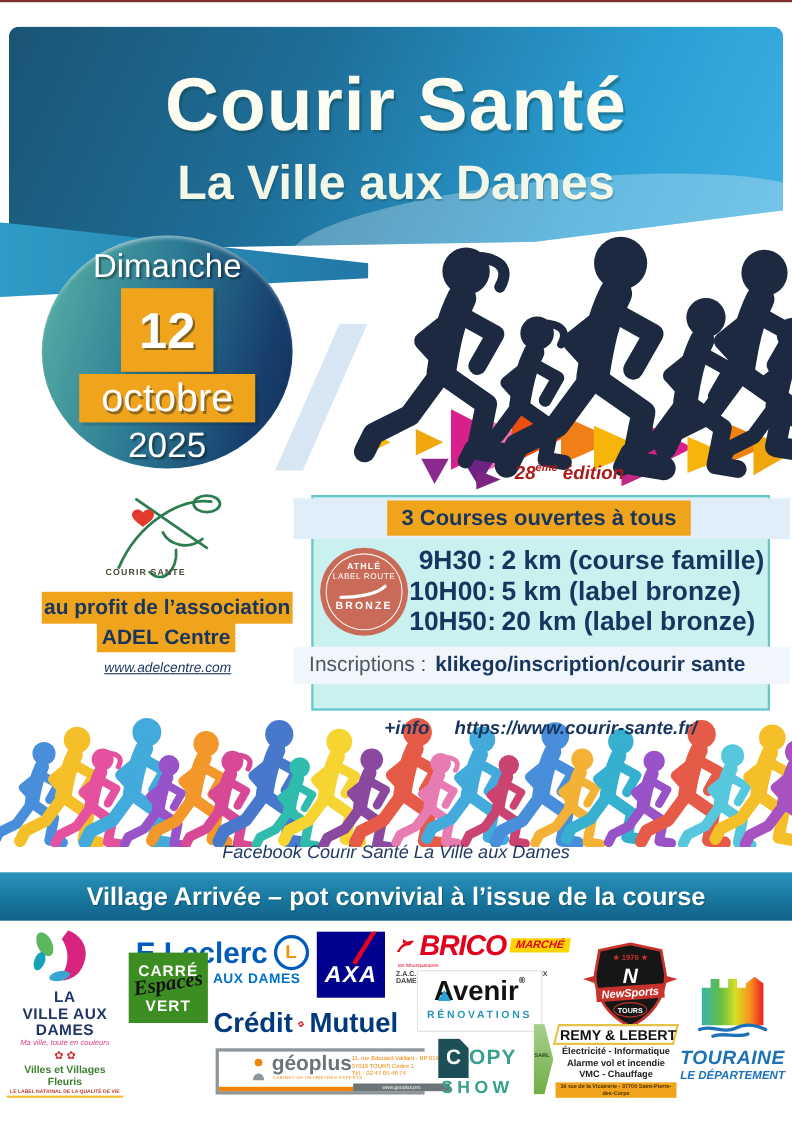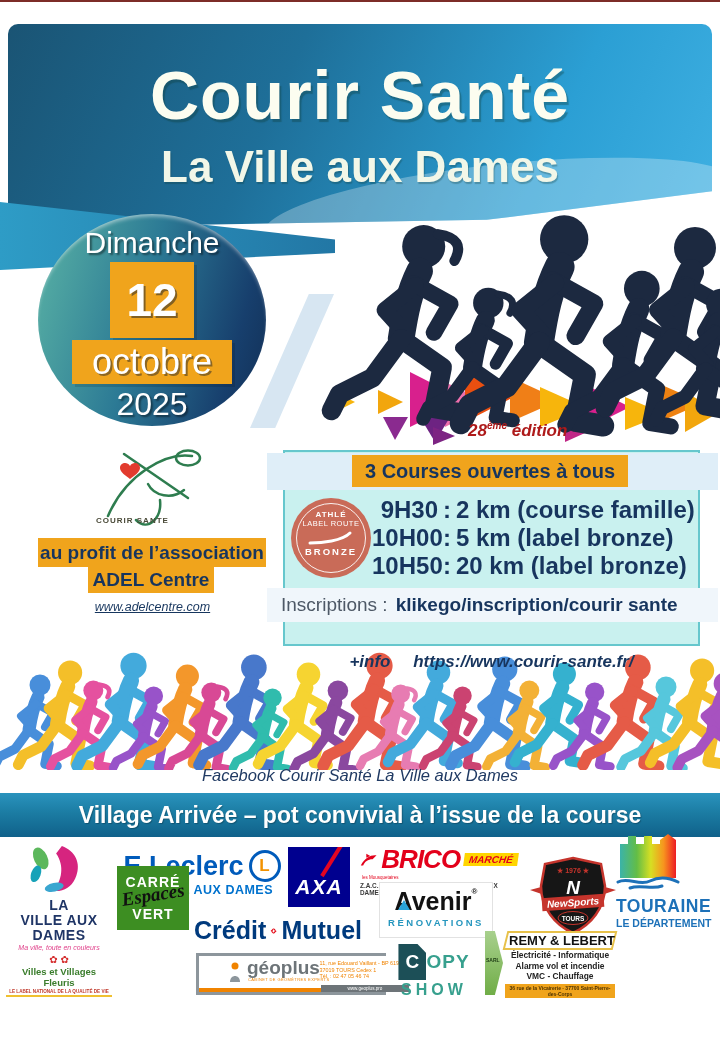--- a/index.html
+++ b/index.html
@@ -113,21 +113,21 @@
        transform:rotate(32deg);}
   .brico{left:360px;top:844px;width:158px;}
   .brico-row{display:flex;align-items:center;gap:4px;}
   .brico-ico{width:22px;height:18px;}
   .brico-name{font-size:26px;font-weight:800;font-style:italic;color:#e3001b;letter-spacing:-1px;}
   .brico-tag{background:#ffd500;padding:1px 5px;font-size:10px;font-weight:800;font-style:italic;
              color:#e3001b;transform:skewX(-8deg);}
   .brico-grp{font-size:4.5px;color:#e3001b;margin-left:2px;}
   .brico-addr{font-size:6.4px;font-weight:700;color:#3a3a3a;margin-top:2px;}
   .ns{left:528px;top:856px;width:90px;height:80px;}
-  .touraine{left:616px;top:832px;width:100px;}
+  .touraine{left:616px;top:886px;width:100px;text-align:center;font-style:italic;}
   .tour-name{font-size:17.5px;font-weight:800;color:#1d71b8;letter-spacing:.5px;margin-top:2px;}
   .tour-sub{font-size:10.5px;font-weight:800;color:#1d71b8;}
   .carre{left:117px;top:866px;width:72px;height:64px;background:#3d8e22;text-align:center;
          color:#fff;font-weight:800;position:absolute;}
   .carre .l1{font-size:14px;margin-top:8px;letter-spacing:1px;}
   .carre .l2{font-size:14px;margin-top:16px;letter-spacing:1px;}
   .carre .script{position:absolute;left:-12px;top:18px;width:96px;font-family:"Liberation Serif",serif;
          font-style:italic;font-weight:700;font-size:19px;color:#111;transform:rotate(-9deg);}
   .cm{left:194px;top:916px;width:168px;display:flex;align-items:center;justify-content:center;gap:4px;}
   .cm .w{font-size:25px;font-weight:800;color:#003a7d;}

